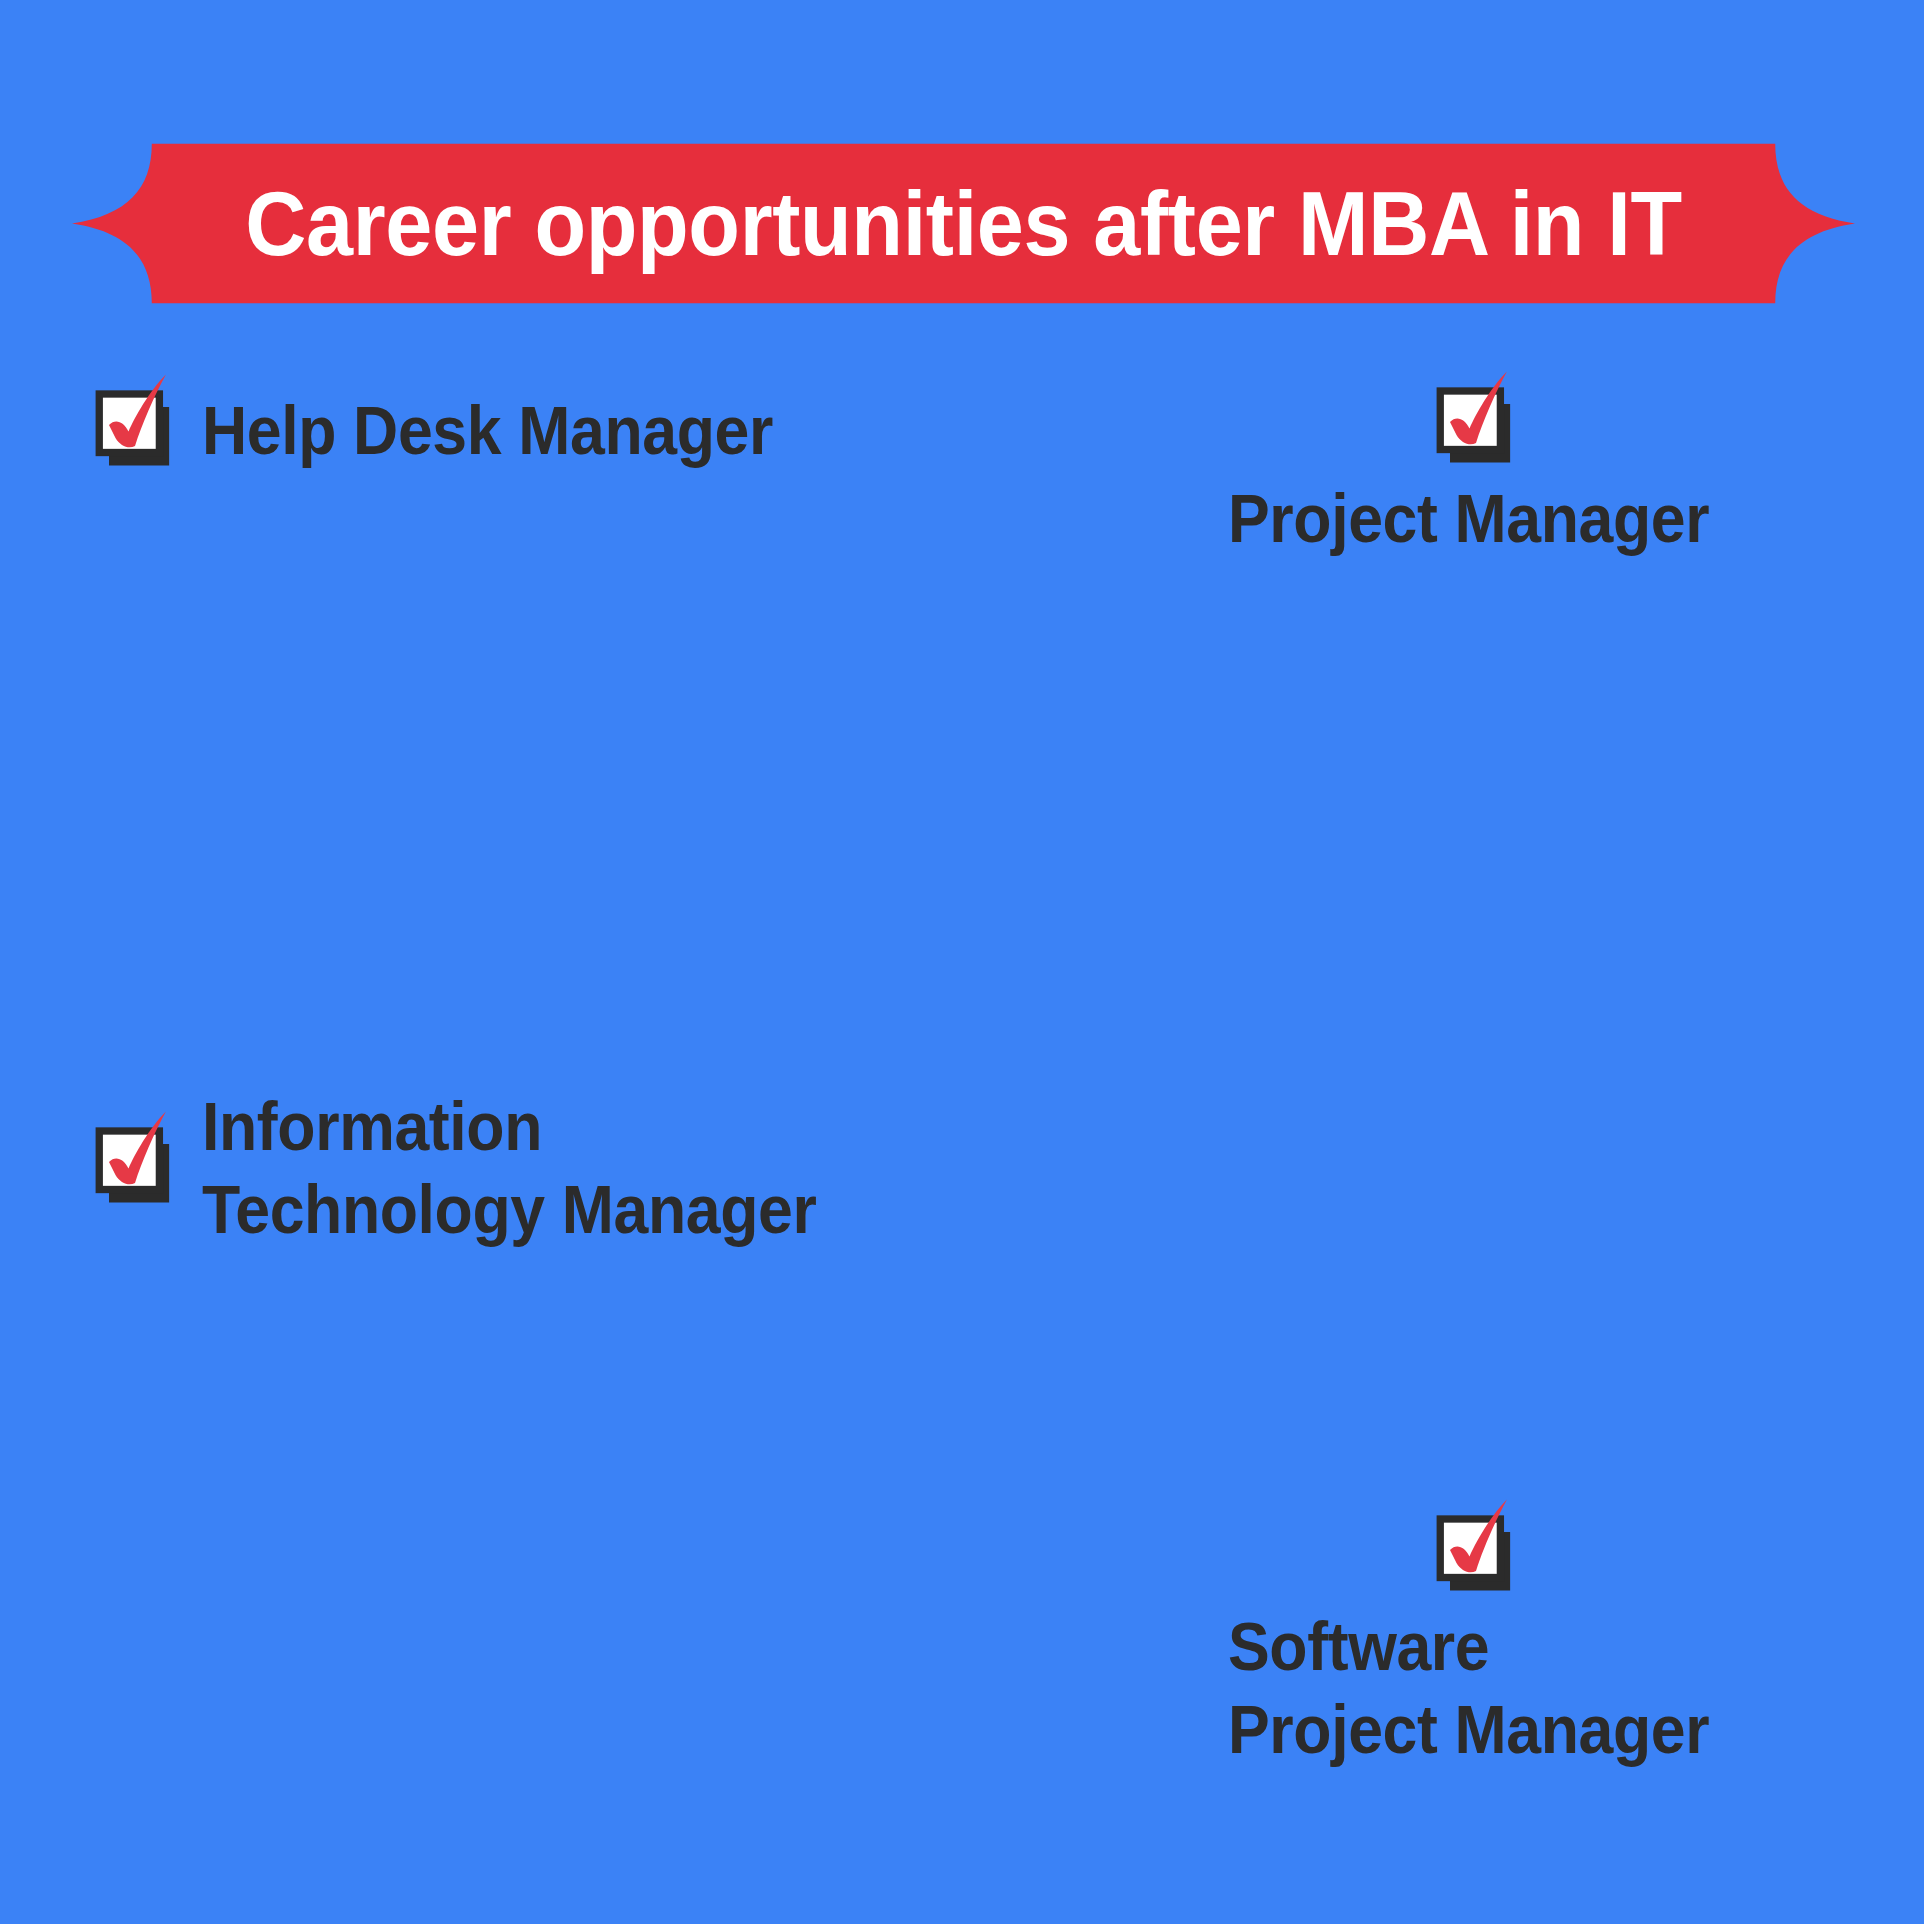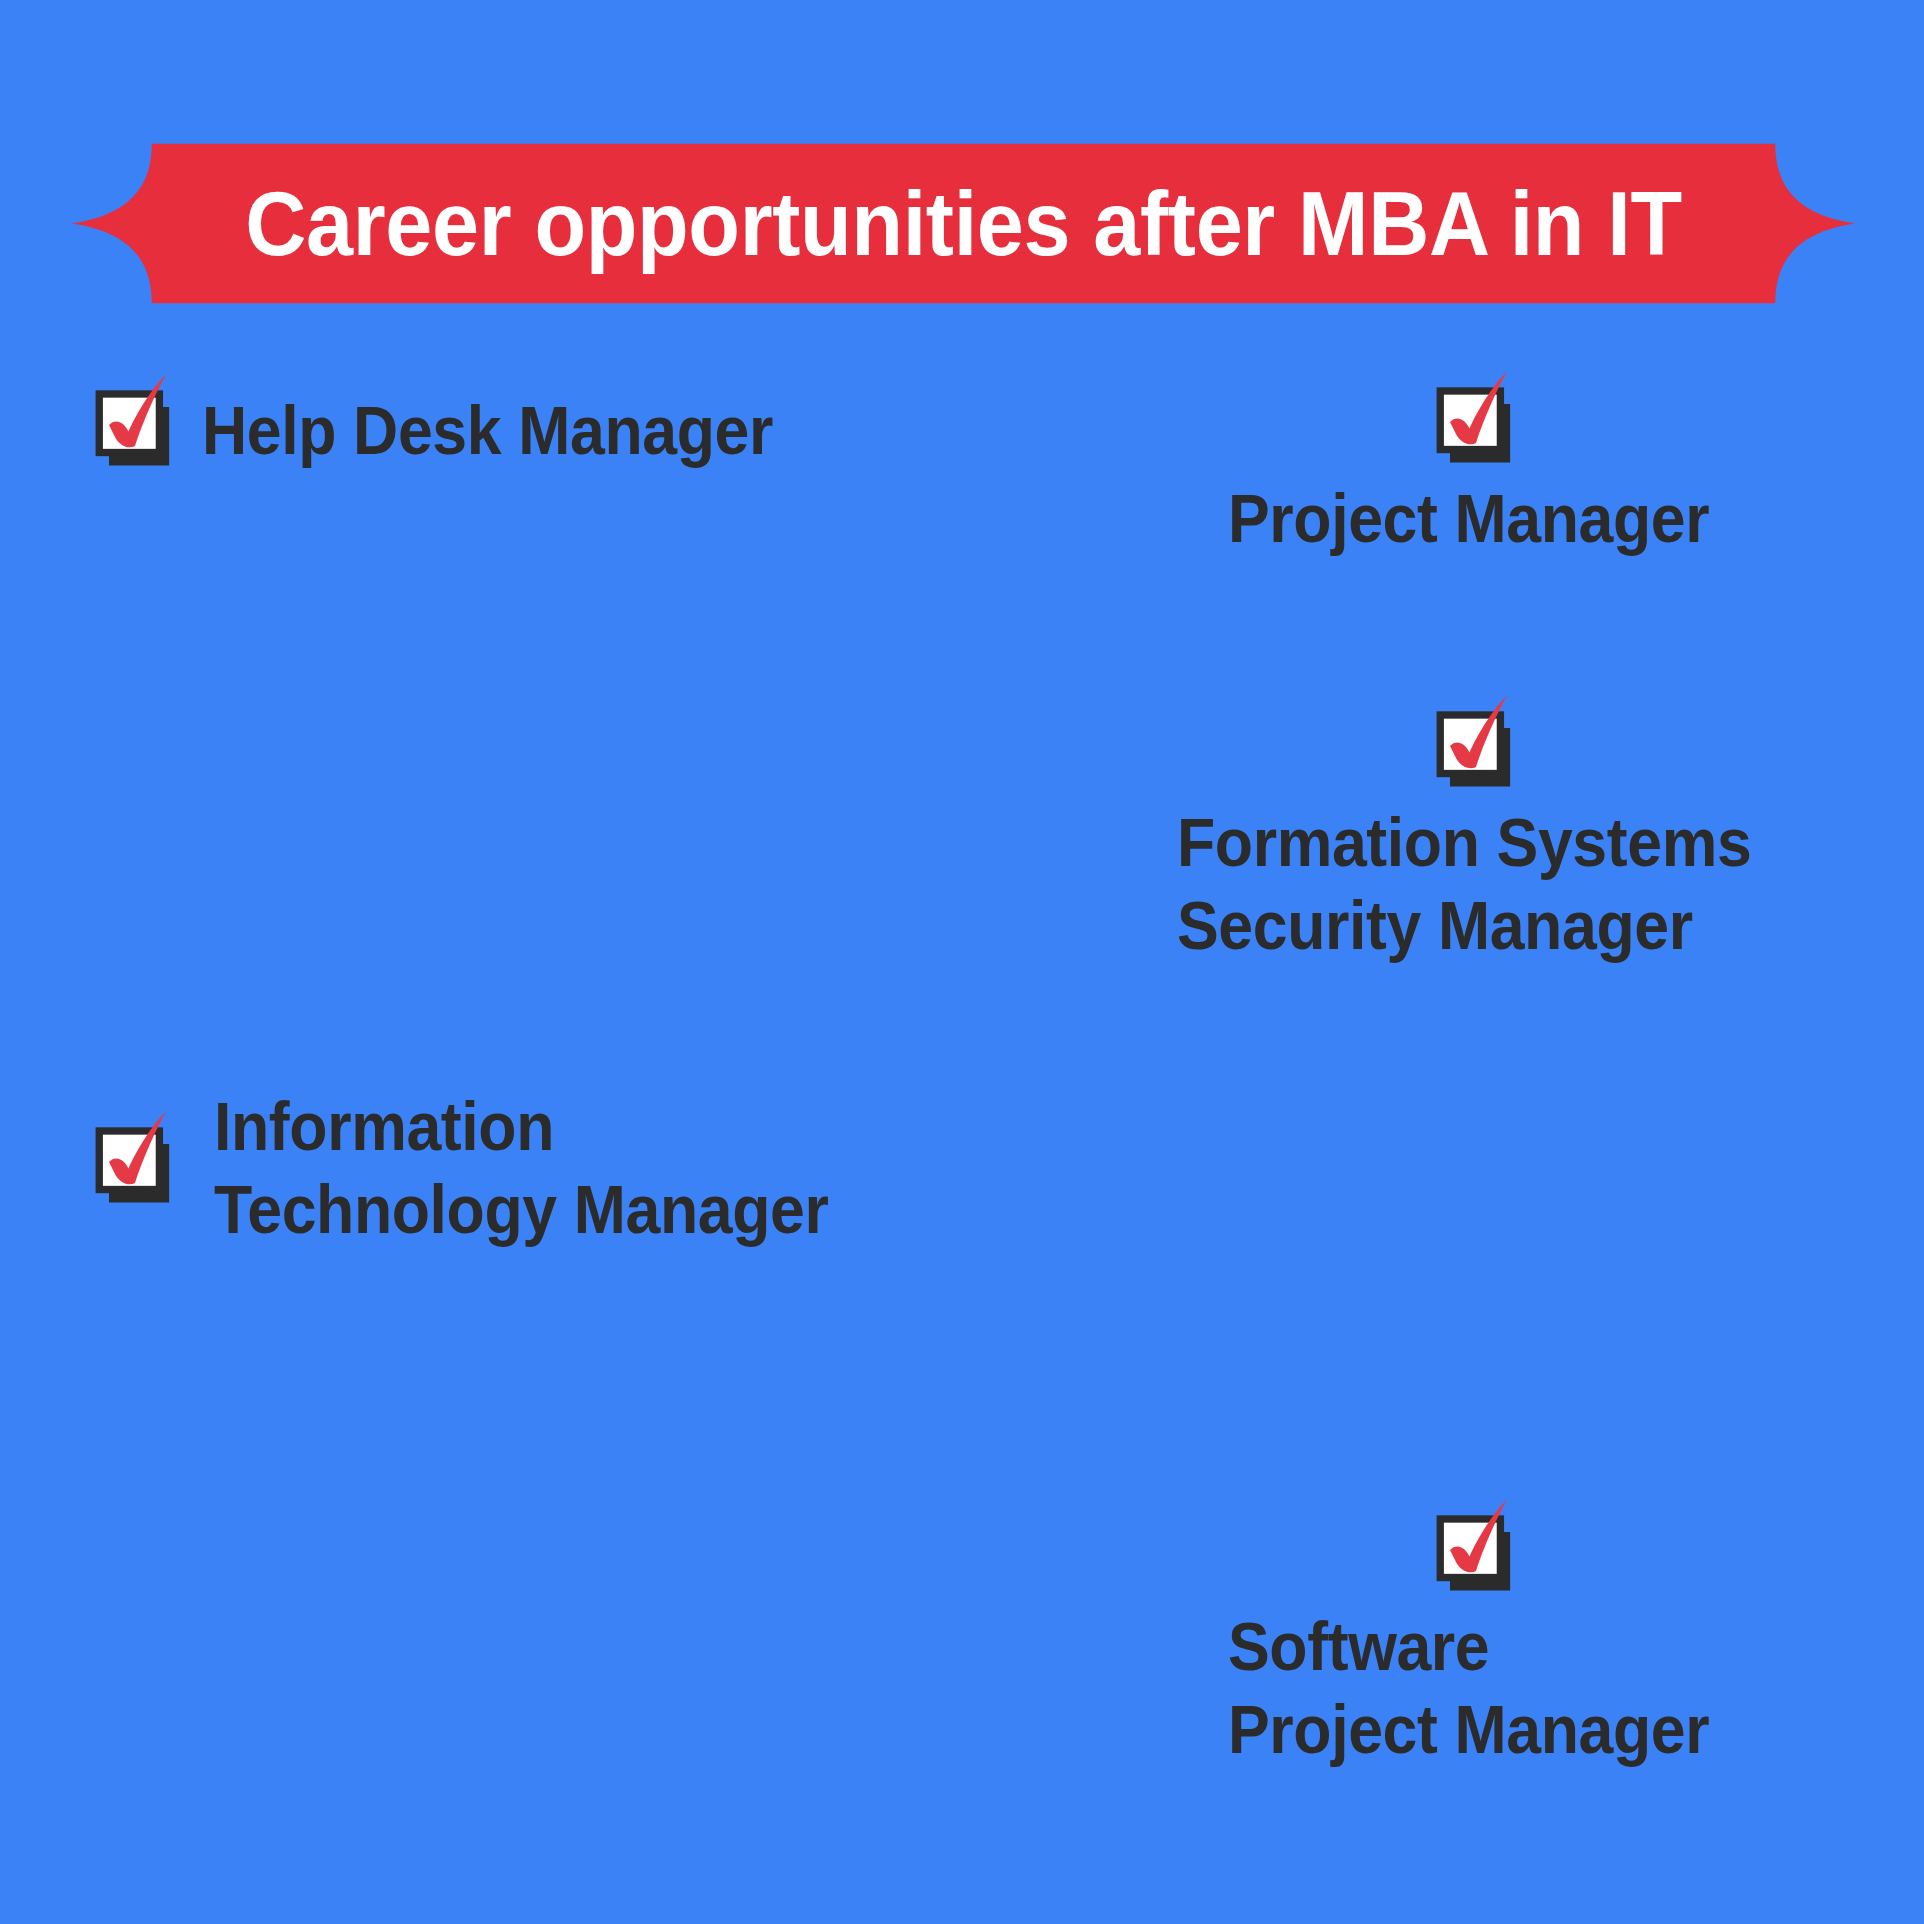--- a/index.html
+++ b/index.html
@@ -101,21 +101,21 @@
     white-space: pre-line;
     padding-top: 31px;
   }
 
   
   .col-left  { left: 96px;  width: 863px; }
   .col-right { left: 1058px; width: 863px; flex-direction: column; }
 
   .row1 { top: 0px; }
   .row2 { top: 324px; }
-  .row3 { top: 696px; gap: 12px; }
+  .row3 { top: 696px; }
   .row4 { top: 1128px; }
 </style>
 </head>
 <body>
 
 <div class="poster">
 
   <div class="banner-wrap">
     <svg class="banner-svg" viewBox="0 0 2190 230" preserveAspectRatio="none">
       <path d="M 98,17
@@ -160,31 +160,20 @@
       <span class="chk">
         <svg viewBox="0 0 96 120">
           <rect x="16" y="44" width="74" height="72" fill="#2b2b2b"></rect>
           <rect x="4" y="28" width="74" height="72" fill="#ffffff" stroke="#2b2b2b" stroke-width="9"></rect>
           <path d="M 16 66 C 24 58 34 62 40 74 C 48 56 66 24 86 4 C 72 30 56 66 48 92 C 40 96 30 92 24 82 Z" fill="#e63946"></path>
         </svg>
       </span>
       <span class="label">Project Manager</span>
     </div>
 
-    <div class="item col-right row2">
-      <span class="chk">
-        <svg viewBox="0 0 96 120">
-          <rect x="16" y="44" width="74" height="72" fill="#2b2b2b"></rect>
-          <rect x="4" y="28" width="74" height="72" fill="#ffffff" stroke="#2b2b2b" stroke-width="9"></rect>
-          <path d="M 16 66 C 24 58 34 62 40 74 C 48 56 66 24 86 4 C 72 30 56 66 48 92 C 40 96 30 92 24 82 Z" fill="#e63946"></path>
-        </svg>
-      </span>
-      <span class="label">Formation Systems
-Security Manager</span>
-    </div>
 
 
     <div class="item col-right row4">
       <span class="chk">
         <svg viewBox="0 0 96 120">
           <rect x="16" y="44" width="74" height="72" fill="#2b2b2b"></rect>
           <rect x="4" y="28" width="74" height="72" fill="#ffffff" stroke="#2b2b2b" stroke-width="9"></rect>
           <path d="M 16 66 C 24 58 34 62 40 74 C 48 56 66 24 86 4 C 72 30 56 66 48 92 C 40 96 30 92 24 82 Z" fill="#e63946"></path>
         </svg>
       </span>

